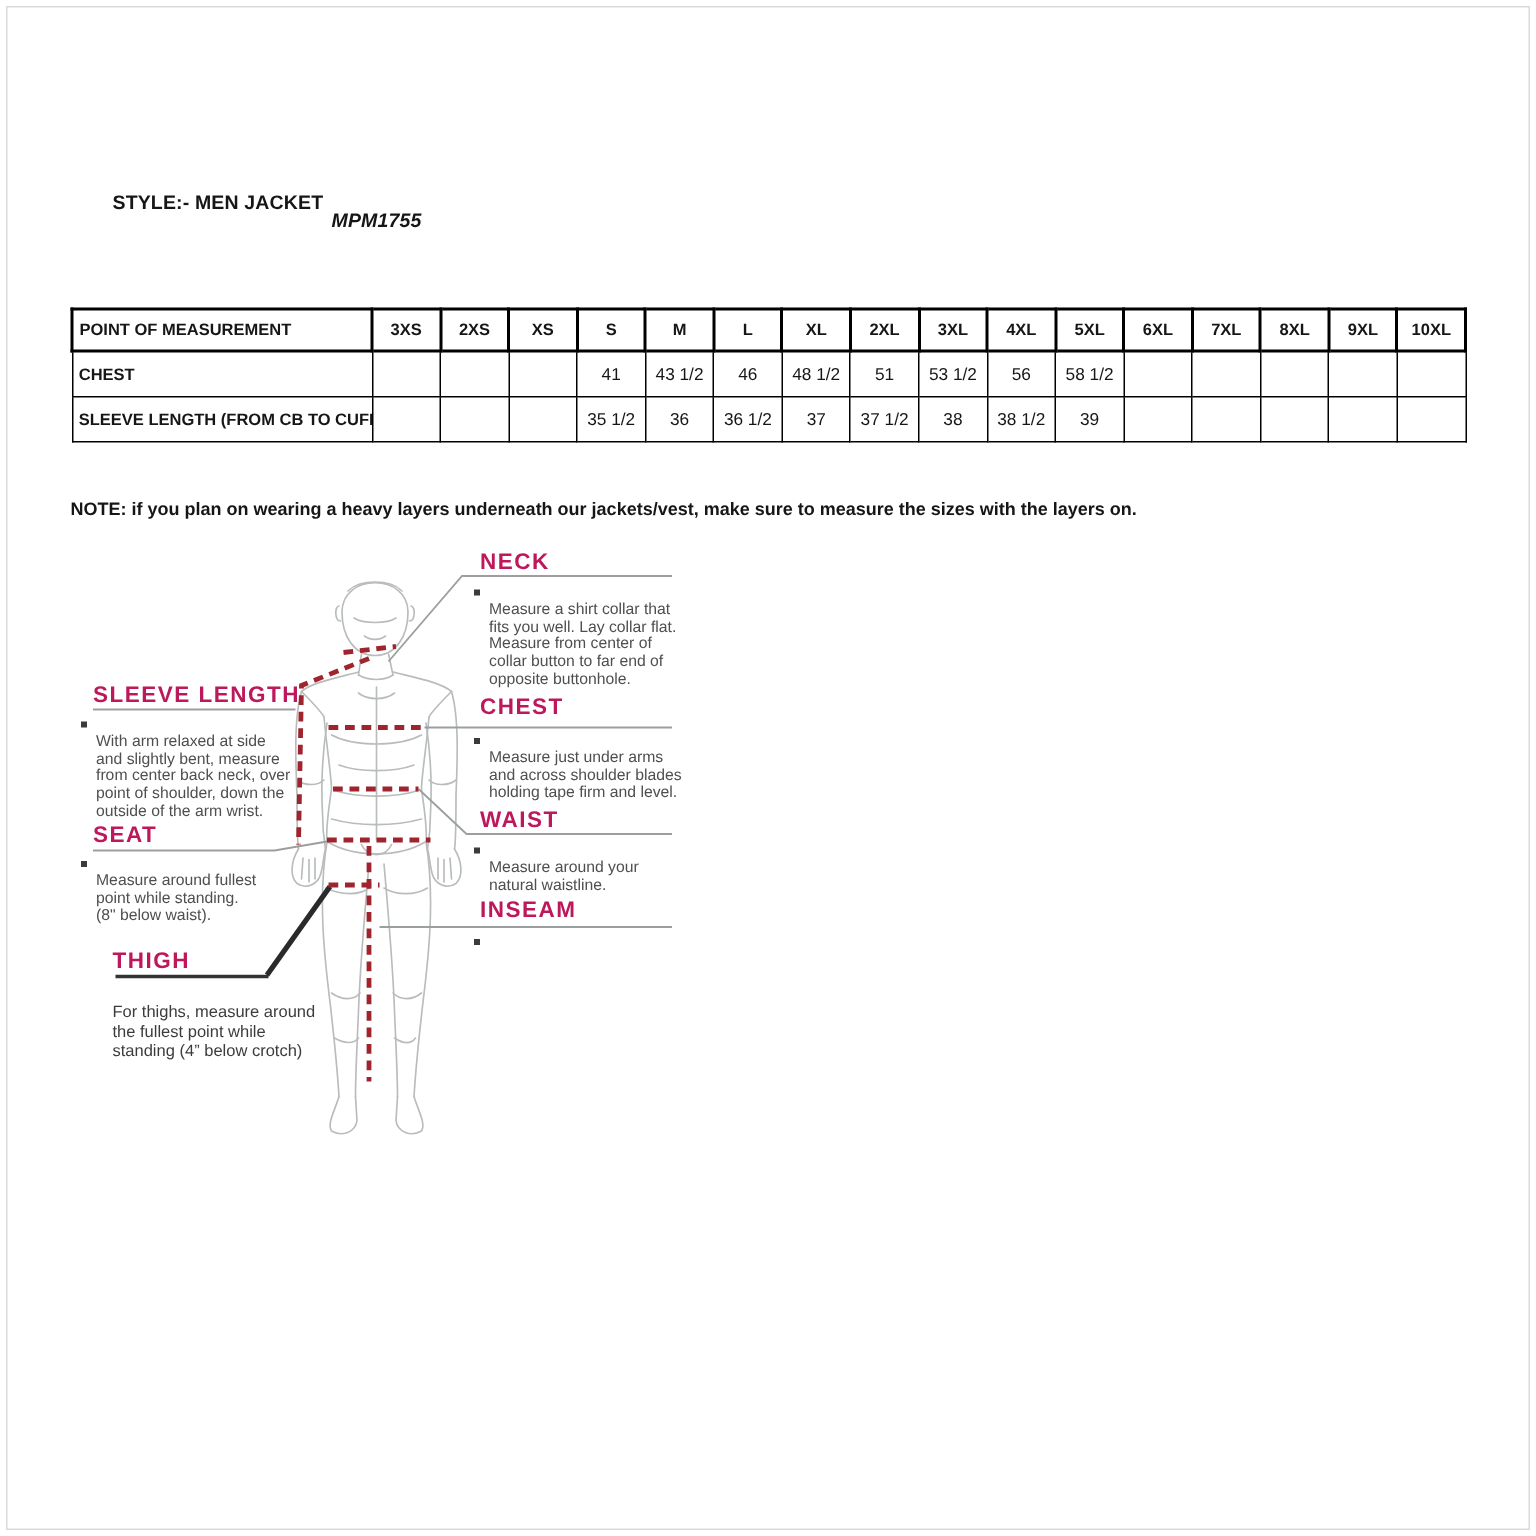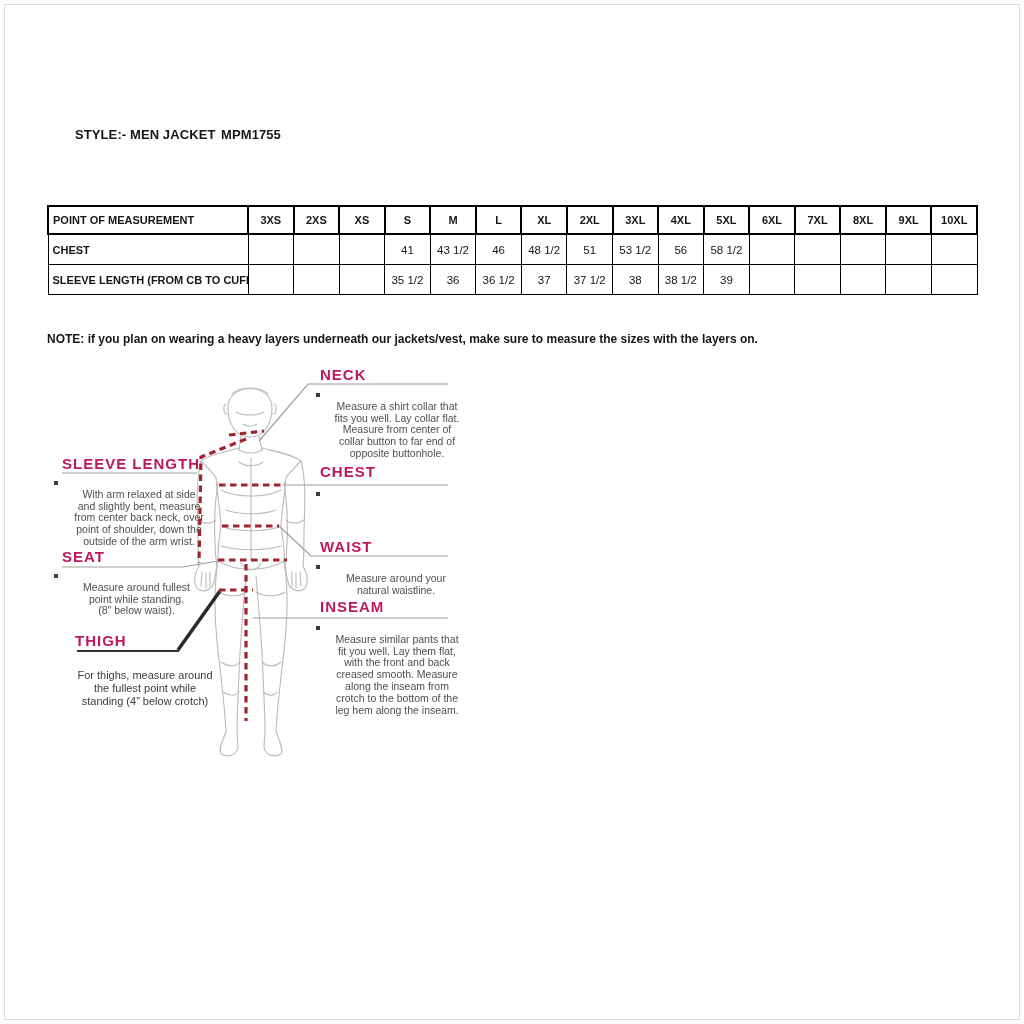--- a/index.html
+++ b/index.html
@@ -4,39 +4,39 @@
 <style>
   html,body{margin:0;padding:0;}
   body{
     width:1024px;height:1024px;position:relative;background:#ffffff;
     font-family:"Liberation Sans", sans-serif;color:#161616;overflow:hidden;
   }
   .page-frame{position:absolute;inset:4px;border:1px solid #dadada;pointer-events:none;}
 
   
   .title-row{position:absolute;left:47px;top:127px;font-size:13px;font-weight:bold;letter-spacing:.1px;margin-left:28px;}
-  .title-code{position:absolute;left:146px;top:0;}
+  .title-code{position:absolute;left:146px;top:12px;font-style:italic;}
 
   
   .size-table-wrap{position:absolute;left:47px;top:205px;}
   table{border-collapse:collapse;table-layout:fixed;width:931px;}
   th,td{border:1.5px solid #000;font-size:11px;overflow:hidden;white-space:nowrap;}
   thead th{border-width:2px;height:24px;font-weight:bold;text-align:center;padding:1px 2px;}
   thead th.poml{text-align:left;padding-left:4px;font-size:11px;}
   tbody th{font-weight:bold;text-align:left;padding-left:4px;height:27px;font-size:11px;}
   tbody td{text-align:center;font-weight:normal;font-size:11.5px;}
   col.c-label{width:200px;}
 
   
   .note{position:absolute;left:47px;top:332px;font-size:12px;font-weight:bold;width:900px;}
 
   
   .diagram-svg{position:absolute;left:40px;top:360px;}
   .dg-heading{position:absolute;font-size:15px;font-weight:bold;letter-spacing:1px;color:#be185d;white-space:nowrap;}
-  .dg-text{position:absolute;font-size:10.5px;line-height:11.8px;color:#4f4f4f;white-space:pre-line;padding-left:11px;text-align:center;}
+  .dg-text{position:absolute;font-size:10.5px;line-height:11.8px;color:#4f4f4f;white-space:pre-line;padding-left:11px;}
   .dg-text .bullet{position:absolute;left:1px;top:4px;width:4px;height:4px;background:#3b3b3b;display:block;}
   .dg-text.no-bullet{padding-left:0;color:#3c3c3c;font-size:11px;line-height:13px;}
 </style>
 </head>
 <body>
 
 <div class="page-frame"></div>
 
 <div class="title-row">
   <span>STYLE:- MEN JACKET</span>
@@ -221,31 +221,27 @@
 <div class="dg-text" style="left:315px;top:389px;width:142px;">
   <span class="bullet"></span><span>Measure a shirt collar that
 fits you well. Lay collar flat.
 Measure from center of
 collar button to far end of
 opposite buttonhole.</span>
 </div>
 
 <div class="dg-heading" style="left:320px;top:463px;">CHEST</div>
 <div class="dg-text" style="left:315px;top:488px;width:145px;">
-  <span class="bullet"></span>
+  <span class="bullet"></span><span>Measure just under arms
+and across shoulder blades
+holding tape firm and level.</span>
 </div>
 
 <div class="dg-heading" style="left:320px;top:538px;">WAIST</div>
 <div class="dg-text" style="left:315px;top:561px;width:140px;">
   <span class="bullet"></span><span>Measure around your
 natural waistline.</span>
 </div>
 
 <div class="dg-heading" style="left:320px;top:598px;">INSEAM</div>
 <div class="dg-text" style="left:315px;top:622px;width:142px;">
-  <span class="bullet"></span><span>Measure similar pants that
-fit you well. Lay them flat,
-with the front and back
-creased smooth. Measure
-along the inseam from
-crotch to the bottom of the
-leg hem along the inseam.</span>
+  <span class="bullet"></span>
 </div>
 
 </body></html>

